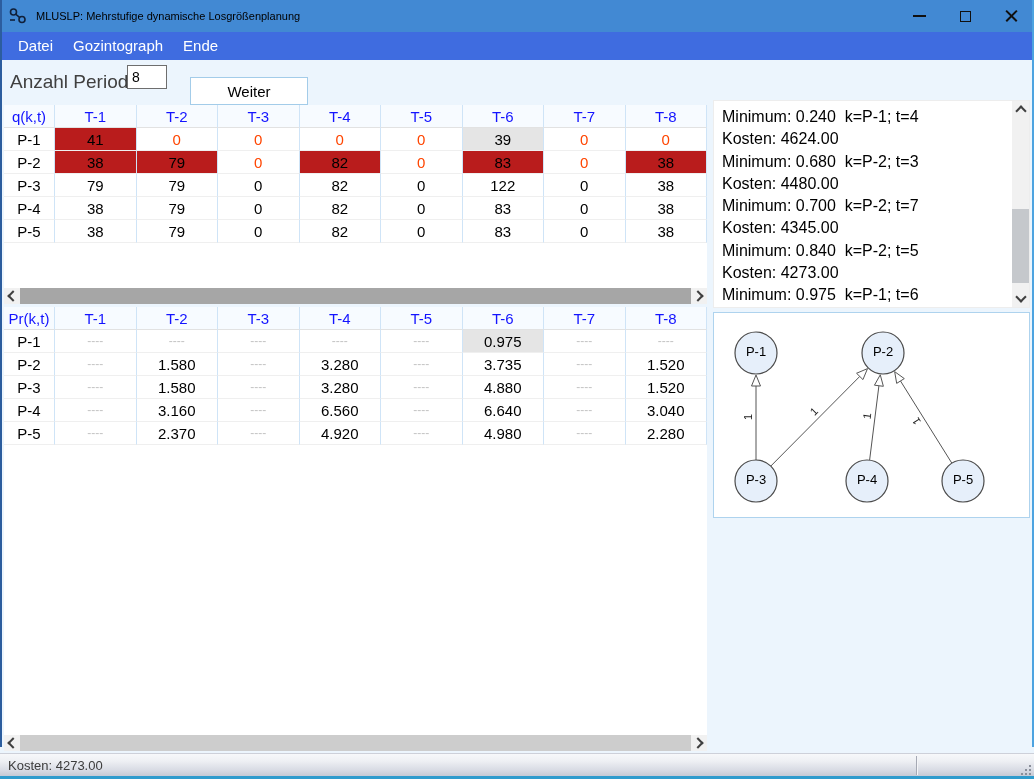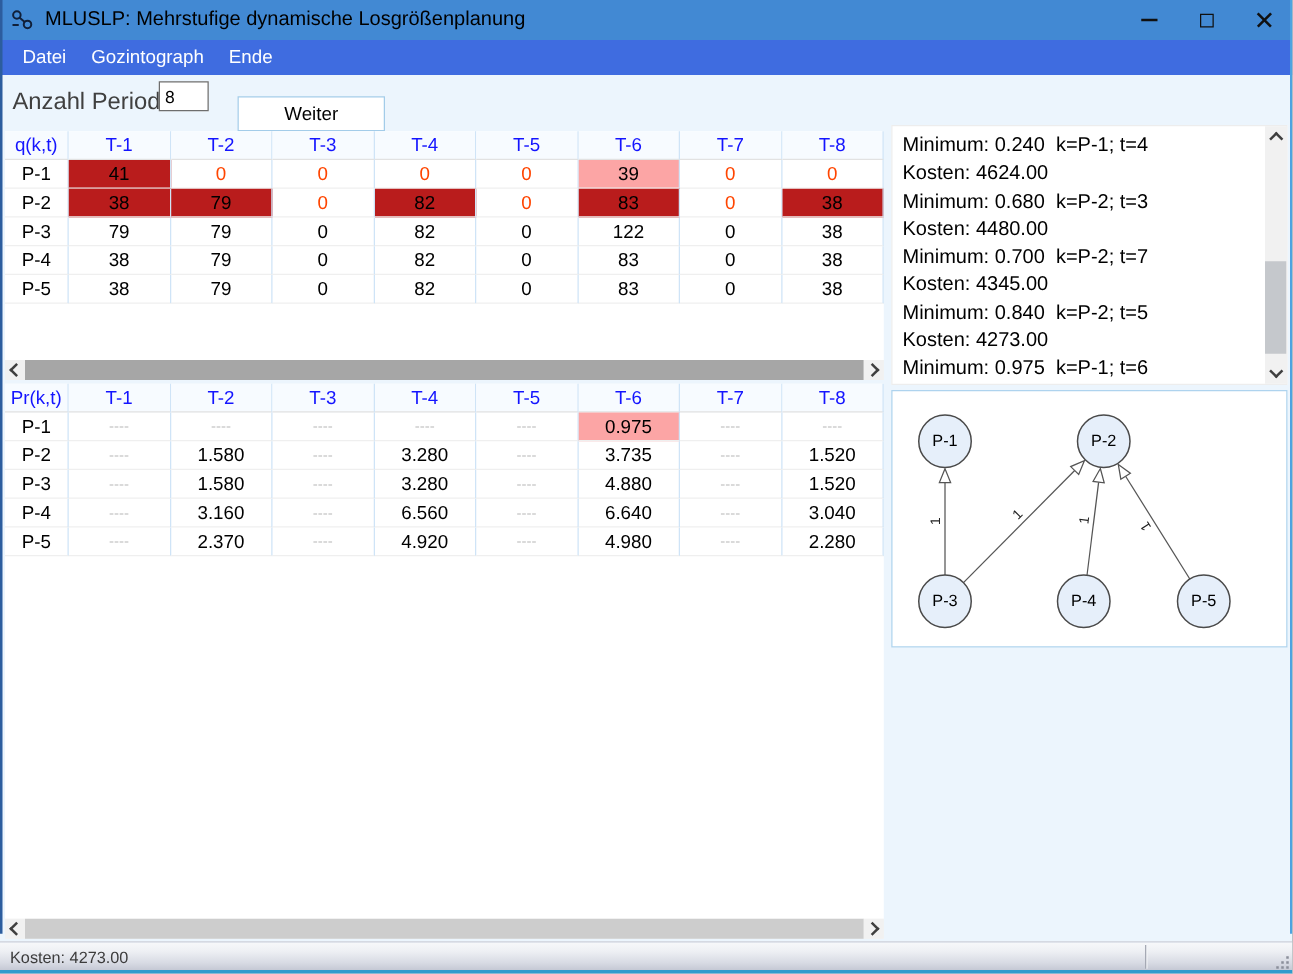--- a/index.html
+++ b/index.html
@@ -6,21 +6,21 @@
   .window{position:relative;width:1034px;height:779px;font-family:"Liberation Sans",sans-serif;
           background:#ecf5fd;overflow:hidden;}
   
   .frame-left{position:absolute;left:0;top:32;width:2px;height:747px;background:#2c5d9e;}
   .frame-right{position:absolute;right:0;top:32;width:2px;height:747px;background:#4da3e0;}
   .frame-bottom{position:absolute;left:0;bottom:0;width:1034px;height:3px;background:#2f9bcd;}
 
   
   .titlebar{position:absolute;left:0;top:0;width:1034px;height:32px;background:#4289d3;display:flex;align-items:center;}
   .app-icon{margin-left:9px;width:20px;height:18px;display:flex;align-items:center;}
-  .title-text{margin-left:7px;font-size:16px;color:#000;}
+  .title-text{margin-left:7px;font-size:11px;color:#000;}
   .win-controls{position:absolute;right:0;top:0;height:32px;display:flex;}
   .win-btn{width:46px;height:32px;display:flex;align-items:center;justify-content:center;cursor:pointer;}
   .glyph-min{width:13px;height:2px;background:#101010;}
   .glyph-max{width:11px;height:11px;border:1.5px solid #101010;box-sizing:border-box;background:transparent;}
   .glyph-close{position:relative;width:15px;height:15px;}
   .glyph-close i{position:absolute;left:0;top:6.5px;width:15px;height:1.8px;background:#101010;}
   .glyph-close i:nth-child(1){transform:rotate(45deg);}
   .glyph-close i:nth-child(2){transform:rotate(-45deg);}
 
   
@@ -38,21 +38,21 @@
   .panel{position:absolute;background:#fff;}
   #q-panel{left:4px;top:105px;width:703px;height:199px;}
   #pr-panel{left:4px;top:307px;width:703px;height:444px;}
   .t-row{display:flex;height:23px;}
   .t-cell{box-sizing:border-box;border-right:1px solid #cfe4f7;border-bottom:1px solid #efefef;
           font-size:15px;display:flex;align-items:center;justify-content:center;overflow:hidden;}
   .t-label{width:51px;flex:0 0 51px;color:#000;}
   .t-data{flex:1;}
   .t-header .t-cell{color:#1414ff;border-bottom:1px solid #e2e2e2;background:#f7fbff;}
   .bg-green{background:#b91c1c;}
-  .bg-yellow{background:#fca5a5;}
+  .bg-yellow{background:#e5e5e5;}
   .fg-red{color:#ff4500;}
   .dash{color:#c4c4c4;font-size:12px;letter-spacing:0;}
 
   
   .hscroll{position:absolute;left:0;bottom:0;width:100%;height:16px;background:#f1f1f1;}
   .hs-arrow{position:absolute;top:0;width:16px;height:16px;background:#f1f1f1;display:flex;align-items:center;justify-content:center;cursor:pointer;}
   .hs-left{left:0;} .hs-right{right:0;}
   .hs-thumb{position:absolute;top:0;left:16px;right:16px;height:16px;cursor:pointer;}
   .thumb-dark{background:#a6a6a6;} .thumb-light{background:#cdcdcd;}
   .chev{width:6px;height:6px;border-left:2px solid #3f3f3f;border-bottom:2px solid #3f3f3f;display:inline-block;}

